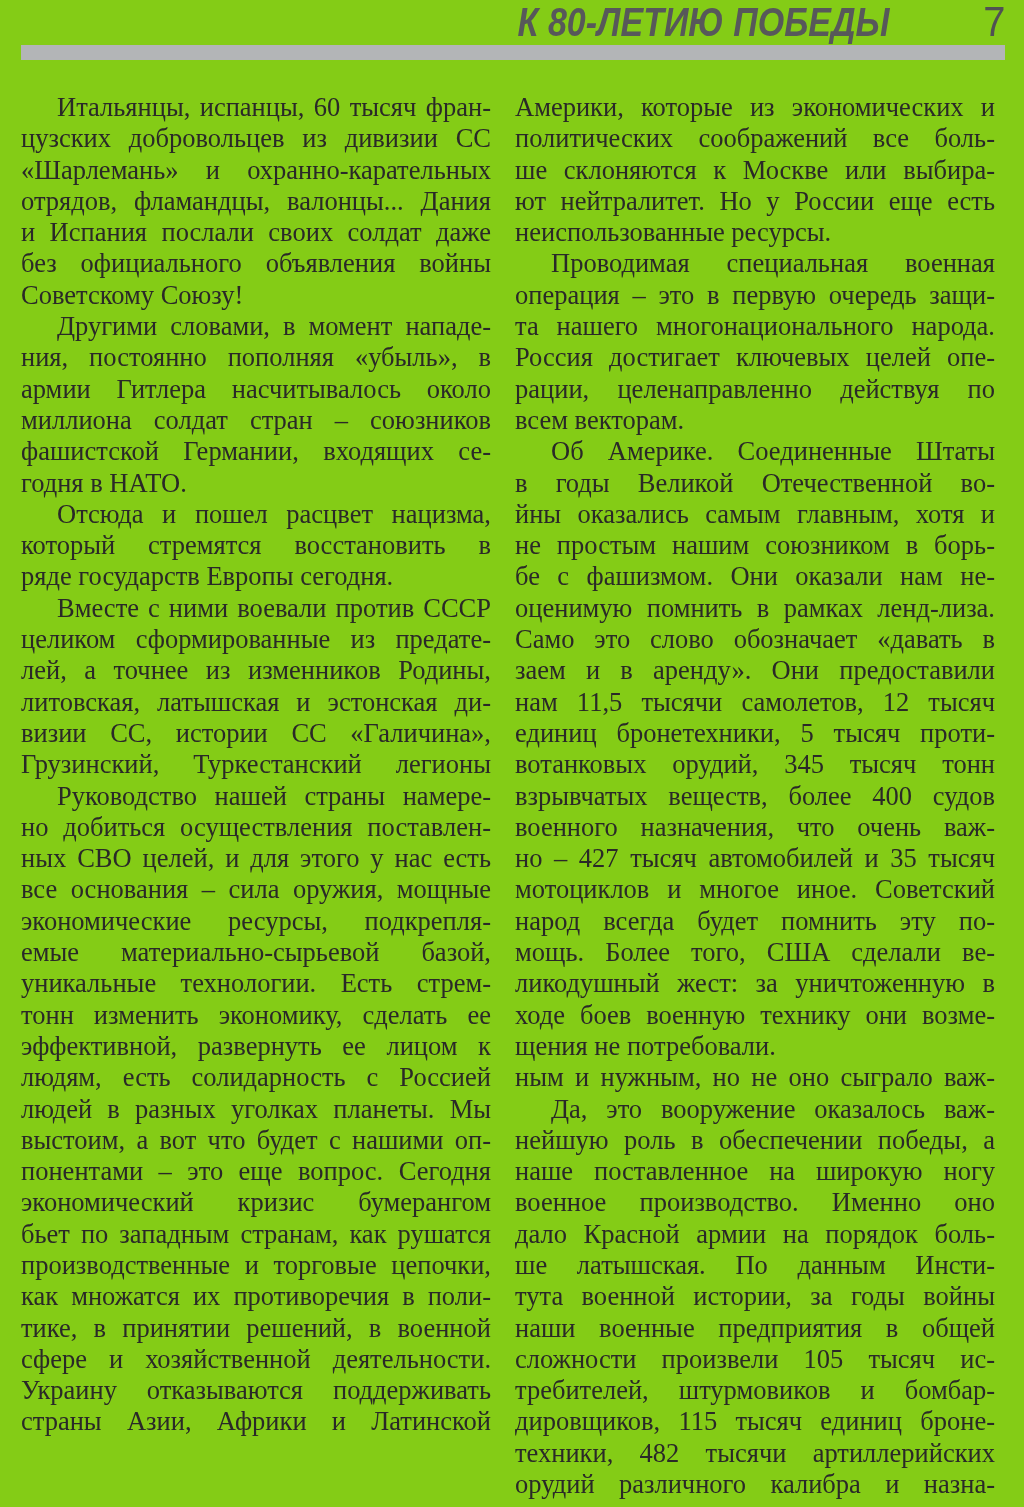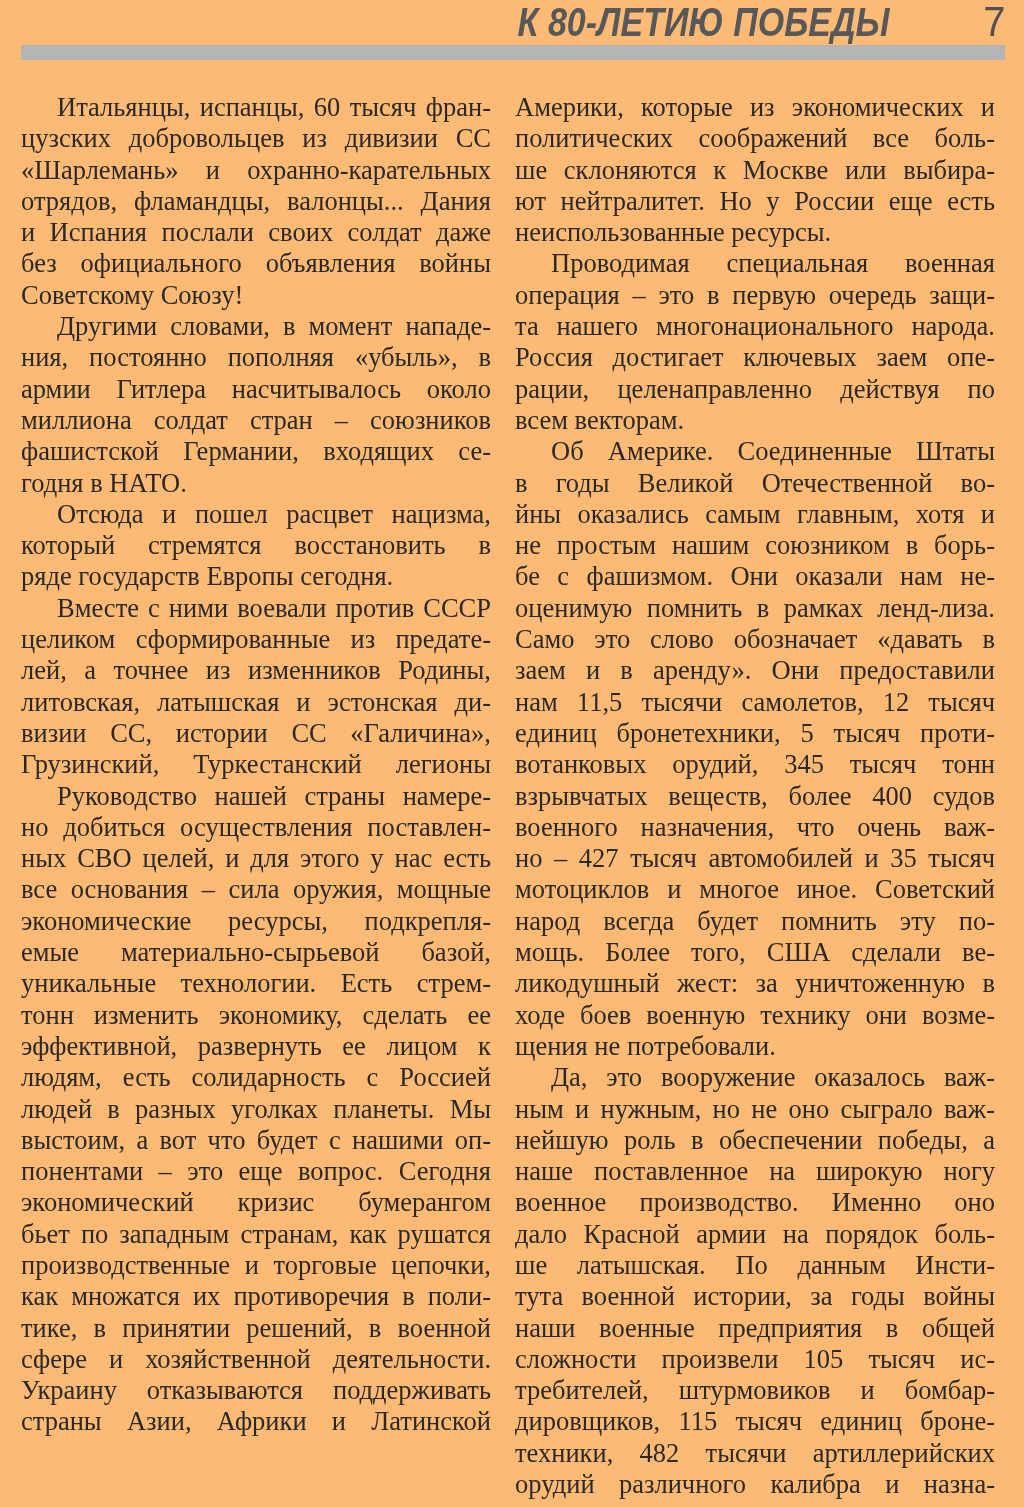--- a/index.html
+++ b/index.html
@@ -4,21 +4,21 @@
 <style>
   html, body {
     margin: 0;
     padding: 0;
     background: #ffffff;
   }
   .page {
     position: relative;
     width: 1024px;
     height: 1507px;
-    background: #fdba74;
+    background: #84cc16;
     overflow: hidden;
     font-family: "Liberation Serif", serif;
   }
   .masthead {
     position: absolute;
     top: 0;
     left: 21px;
     width: 984px;
     height: 44px;
     display: flex;
@@ -142,21 +142,21 @@
       </div>
     <div class="col">
         <div class="line">Америки, которые из экономических и</div>
         <div class="line">политических соображений все боль-</div>
         <div class="line">ше склоняются к Москве или выбира-</div>
         <div class="line">ют нейтралитет. Но у России еще есть</div>
         <div class="line plast">неиспользованные ресурсы.</div>
         <div class="line pfirst">Проводимая специальная военная</div>
         <div class="line">операция – это в первую очередь защи-</div>
         <div class="line">та нашего многонационального народа.</div>
-        <div class="line">Россия достигает ключевых заем опе-</div>
+        <div class="line">Россия достигает ключевых целей опе-</div>
         <div class="line">рации, целенаправленно действуя по</div>
         <div class="line plast">всем векторам.</div>
         <div class="line pfirst">Об Америке. Соединенные Штаты</div>
         <div class="line">в годы Великой Отечественной во-</div>
         <div class="line">йны оказались самым главным, хотя и</div>
         <div class="line">не простым нашим союзником в борь-</div>
         <div class="line">бе с фашизмом. Они оказали нам не-</div>
         <div class="line">оценимую помнить в рамках ленд-лиза.</div>
         <div class="line">Само это слово обозначает «давать в</div>
         <div class="line">заем и в аренду». Они предоставили</div>
@@ -165,22 +165,22 @@
         <div class="line">вотанковых орудий, 345 тысяч тонн</div>
         <div class="line">взрывчатых веществ, более 400 судов</div>
         <div class="line">военного назначения, что очень важ-</div>
         <div class="line">но – 427 тысяч автомобилей и 35 тысяч</div>
         <div class="line">мотоциклов и многое иное. Советский</div>
         <div class="line">народ всегда будет помнить эту по-</div>
         <div class="line">мощь. Более того, США сделали ве-</div>
         <div class="line">ликодушный жест: за уничтоженную в</div>
         <div class="line">ходе боев военную технику они возме-</div>
         <div class="line plast">щения не потребовали.</div>
+        <div class="line">ным и нужным, но не оно сыграло важ-</div>
         <div class="line pfirst">Да, это вооружение оказалось важ-</div>
-        <div class="line">ным и нужным, но не оно сыграло важ-</div>
         <div class="line">нейшую роль в обеспечении победы, а</div>
         <div class="line">наше поставленное на широкую ногу</div>
         <div class="line">военное производство. Именно оно</div>
         <div class="line">дало Красной армии на порядок боль-</div>
         <div class="line">ше латышская. По данным Инсти-</div>
         <div class="line">тута военной истории, за годы войны</div>
         <div class="line">наши военные предприятия в общей</div>
         <div class="line">сложности произвели 105 тысяч ис-</div>
         <div class="line">требителей, штурмовиков и бомбар-</div>
         <div class="line">дировщиков, 115 тысяч единиц броне-</div>

